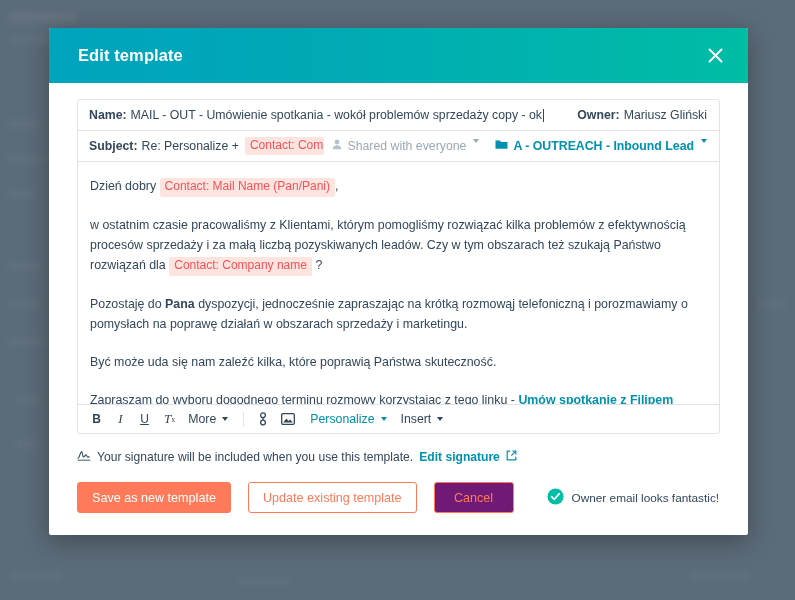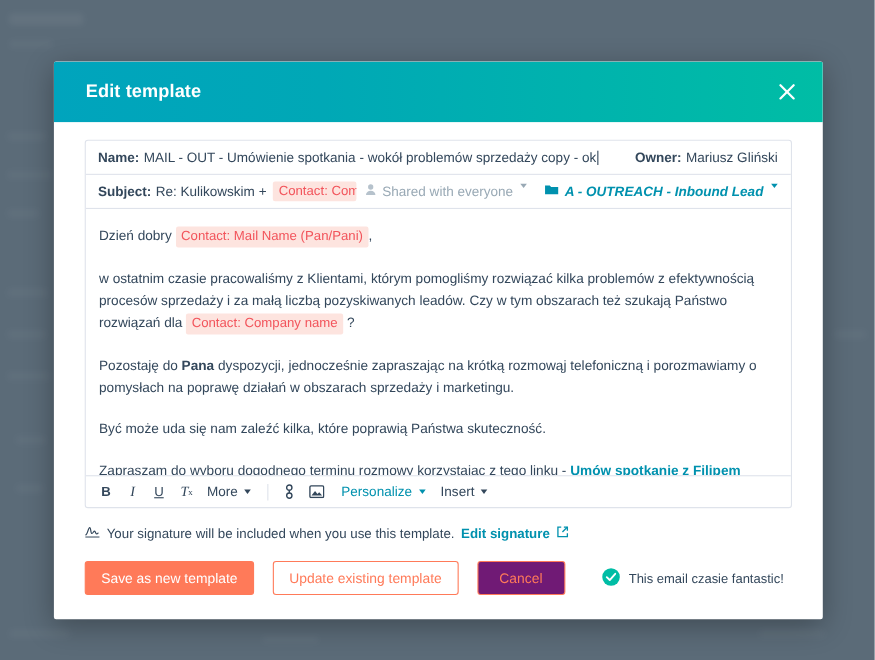--- a/index.html
+++ b/index.html
@@ -28,21 +28,21 @@
     background: rgba(255,255,255,0.055);
     border-radius: 3px;
     filter: blur(3px);
   }
   .blur-block.dim { background: rgba(255,255,255,0.035); }
 
   
   #modal {
     position: absolute;
     left: 49px;
-    top: 56px;
+    top: 28px;
     width: 699px;
     height: 507px;
     background: #ffffff;
     border-radius: 2px;
     box-shadow: 0 6px 26px rgba(0,0,0,0.30);
     display: flex;
     flex-direction: column;
     overflow: hidden;
   }
 
@@ -158,21 +158,21 @@
   }
 
   .meta-item {
     display: flex;
     align-items: flex-start;
     font-size: 12.3px;
     gap: 5px;
     cursor: pointer;
   }
   .meta-item.muted { color: #99a9b5; margin-right: 16px; }
-  .meta-item.link  { color: #0091ae; font-weight: bold; font-style: italic; }
+  .meta-item.link  { color: #0091ae; font-weight: bold; }
   .caret-down {
     width: 0; height: 0;
     border-left: 3.5px solid transparent;
     border-right: 3.5px solid transparent;
     border-top: 4px solid currentColor;
     margin-left: 2px;
   }
 
   
   #mail-body {
@@ -329,21 +329,21 @@
         <span id="name-value">MAIL - OUT - Umówienie spotkania - wokół problemów sprzedaży copy - ok</span>
         <span id="name-caret"></span>
         <span id="owner-wrap">
           <span class="field-label">Owner:</span>
           <span id="owner-value">Mariusz Gliński</span>
         </span>
       </div>
 
       <div id="subject-row">
         <span class="field-label">Subject:</span>
-        <span id="subject-value">Re: Kulikowskim +</span>
+        <span id="subject-value">Re: Personalize +</span>
         <span class="token" id="subject-token">Contact: Company name</span>
 
         <span class="meta-item muted">
           <span>
             <svg width="10" height="11" viewBox="0 0 10 11" aria-hidden="true">
               <circle cx="5" cy="3" r="2.4" fill="#b6c2cc"></circle>
               <path d="M0.7 10.3c0-2.4 1.9-4 4.3-4s4.3 1.6 4.3 4z" fill="#b6c2cc"></path>
             </svg>
           </span>
           <span>Shared with everyone</span>
@@ -450,16 +450,16 @@
     <div class="btn" id="btn-save">Save as new template</div>
     <div class="btn" id="btn-update">Update existing template</div>
     <div class="btn" id="btn-cancel">Cancel</div>
     <div id="status-row">
       <span>
         <svg width="17" height="17" viewBox="0 0 17 17" aria-hidden="true">
           <circle cx="8.5" cy="8.5" r="8" fill="#00bda5"></circle>
           <path d="M4.6 8.7 L7.3 11.3 L12.3 5.6" fill="none" stroke="#ffffff" stroke-width="1.7" stroke-linecap="round" stroke-linejoin="round"></path>
         </svg>
       </span>
-      <span id="status-text">This email czasie fantastic!</span>
+      <span id="status-text">Owner email looks fantastic!</span>
     </div>
   </div>
 </div>
 
 </body></html>

